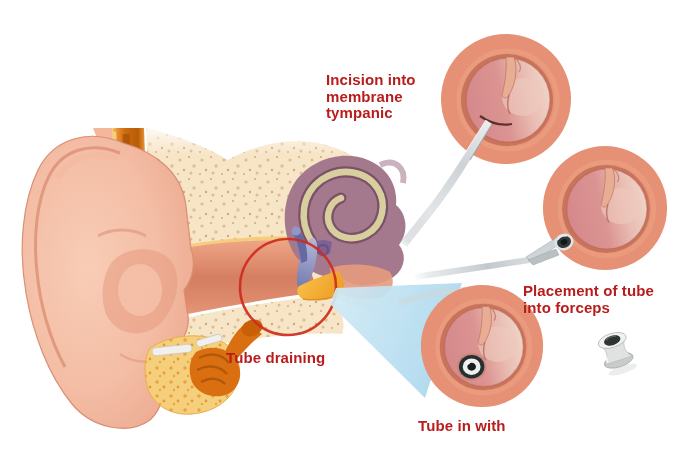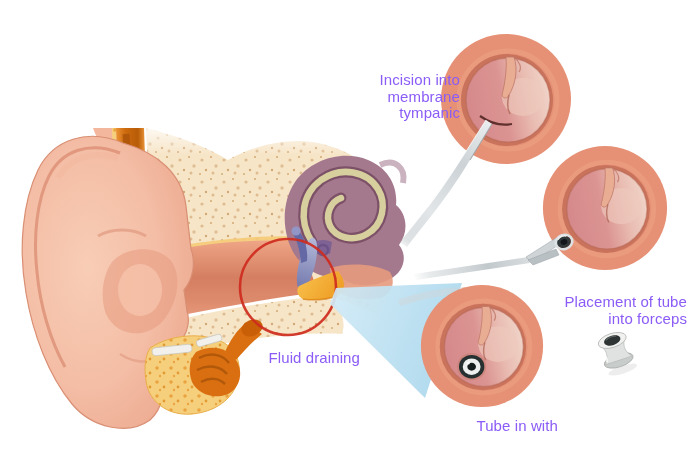--- a/index.html
+++ b/index.html
@@ -1,20 +1,20 @@
 <!DOCTYPE html>
 <html><head>
 <meta charset="utf-8">
 <style>
   html,body{margin:0;padding:0;background:#ffffff;}
   .stage{position:relative;width:700px;height:466px;background:#ffffff;overflow:hidden;
          font-family:"Liberation Sans",sans-serif;}
   .stage svg{position:absolute;left:0;top:0;}
-  .label{position:absolute;color:#8b5cf6;font-size:15px;line-height:16.5px;
-         font-weight:400;text-align:right;letter-spacing:0.1px;}
+  .label{position:absolute;color:#b91c1c;font-size:15px;line-height:16.5px;
+         font-weight:700;text-align:left;letter-spacing:0.1px;}
   .label span{display:block;}
 </style>
 </head>
 <body>
 
 <div class="stage">
 
 <svg width="700" height="466" viewBox="0 0 700 466">
   <defs>
     <pattern id="speck" width="22" height="22" patternUnits="userSpaceOnUse">
@@ -244,26 +244,26 @@
     <path d="M-12,2 C-10,6 -10,8 -12,10" stroke="#ffffff" stroke-width="2" fill="none" opacity="0.7"></path>
   </g>
 </svg>
 
 <div class="label" style="left:326px;top:72px;width:134px;">
   <span>Incision into</span>
   <span>membrane</span>
   <span>tympanic</span>
 </div>
 
-<div class="label" style="left:523px;top:283px;width:164px;margin-top:11px;">
+<div class="label" style="left:523px;top:283px;width:164px;">
   <span>Placement of tube</span>
   <span>into forceps</span>
 </div>
 
 <div class="label" style="left:418px;top:418px;width:140px;">
   <span>Tube in with</span>
 </div>
 
 <div class="label" style="left:226px;top:350px;width:134px;">
-  <span>Fluid draining</span>
+  <span>Tube draining</span>
 </div>
 
 </div>
 
 </body></html>

